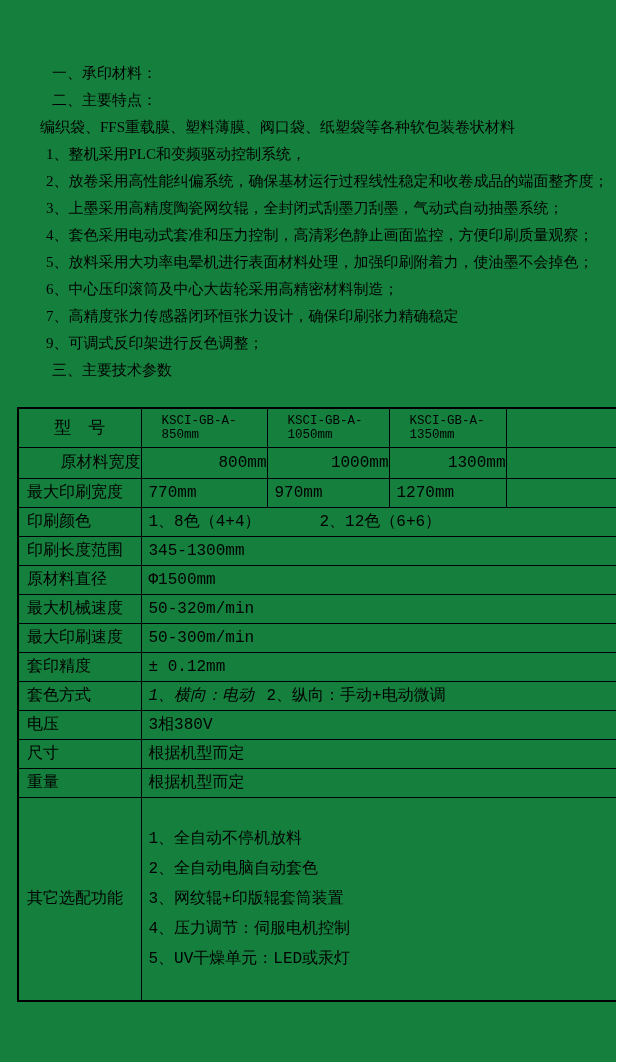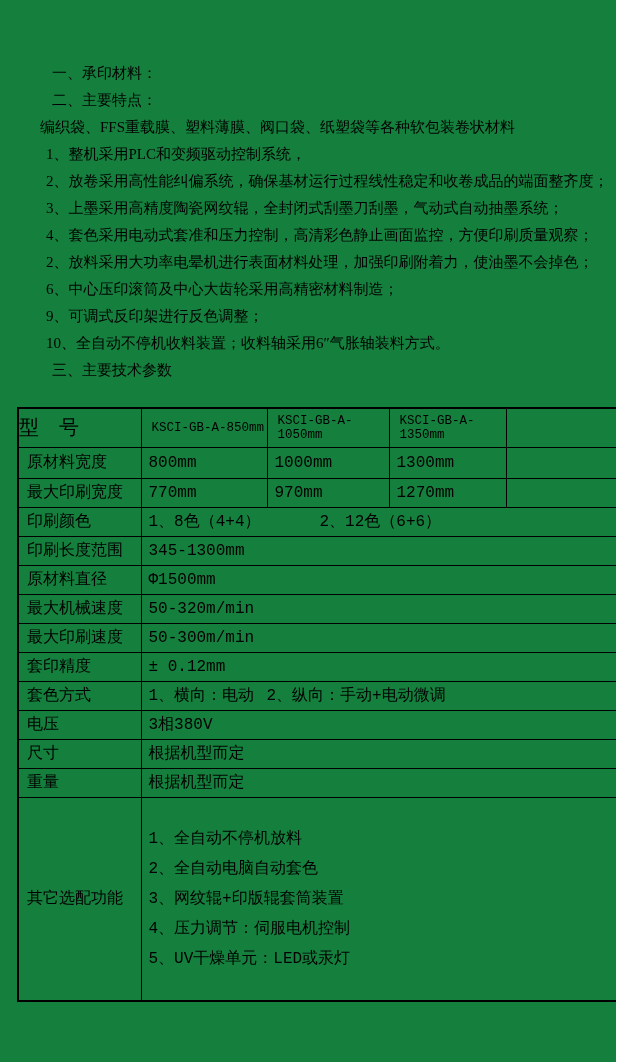--- a/index.html
+++ b/index.html
@@ -32,52 +32,52 @@
     color: #000000;
   }
   table.spec td {
     border: 1px solid #000000;
     vertical-align: middle;
     font-size: 16px;
     overflow: hidden;
   }
   table.spec { border: 2px solid #000000; }
   td.lab { padding-left: 8px; }
-  td.lab.center { padding-left: 0; font-size: 20px; }
+  td.lab.center { text-align: center; padding-left: 0; font-size: 17px; }
   td.val {
     font-family: "Liberation Mono", "DejaVu Sans Mono", monospace;
     font-size: 14px;
     padding-left: 7px;
   }
-  td.val.model { font-size: 12.5px; padding-left: 10px; }
+  td.val.model { font-size: 12.5px; padding-left: 20px; }
   tr.h39  { height: 39px; }
-  tr.h31  { height: 31px; }
+  tr.h31  { height: 31px; text-align: right; }
   tr.h29  { height: 29px; margin-top: 48px; }
   tr.h204 { height: 204px; }
   .p1-wide { display: inline-block; min-width: 171px; }
-  .p1-mid  { display: inline-block; min-width: 118px; }
+  .p1-mid  { display: inline-block; min-width: 118px; font-style: italic; }
   .opt-item { line-height: 30px; white-space: nowrap; }
 </style>
 </head>
 <body>
 
 <div class="page">
 
   <div class="doc">
     <div class="line heading">一、承印材料：</div>
     <div class="line heading">二、主要特点：</div>
     <div class="line body">编织袋、FFS重载膜、塑料薄膜、阀口袋、纸塑袋等各种软包装卷状材料</div>
     <div class="line item">1、整机采用PLC和变频驱动控制系统，</div>
     <div class="line item">2、放卷采用高性能纠偏系统，确保基材运行过程线性稳定和收卷成品的端面整齐度；</div>
     <div class="line item">3、上墨采用高精度陶瓷网纹辊，全封闭式刮墨刀刮墨，气动式自动抽墨系统；</div>
     <div class="line item">4、套色采用电动式套准和压力控制，高清彩色静止画面监控，方便印刷质量观察；</div>
-    <div class="line item">2、放料采用大功率电晕机进行表面材料处理，加强印刷附着力，使油墨不会掉色；</div>
+    <div class="line item">5、放料采用大功率电晕机进行表面材料处理，加强印刷附着力，使油墨不会掉色；</div>
     <div class="line item">6、中心压印滚筒及中心大齿轮采用高精密材料制造；</div>
+    <div class="line item">7、高精度张力传感器闭环恒张力设计，确保印刷张力精确稳定</div>
     <div class="line item">9、可调式反印架进行反色调整；</div>
-    <div class="line item">10、全自动不停机收料装置；收料轴采用6″气胀轴装料方式。</div>
     <div class="line heading">三、主要技术参数</div>
   </div>
 
   <table class="spec">
     <colgroup>
       <col style="width:123px">
         <col style="width:126px">
         <col style="width:122px">
         <col style="width:117px">
         <col style="width:121px">

